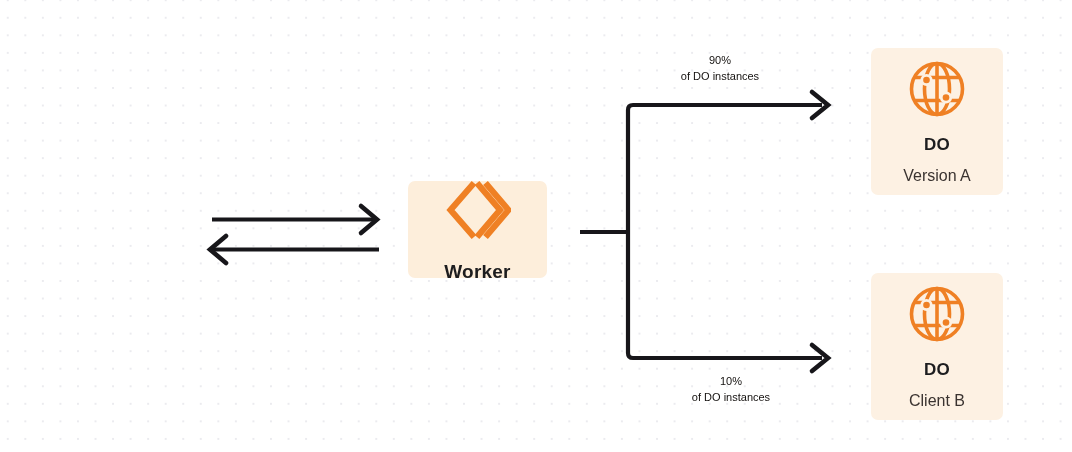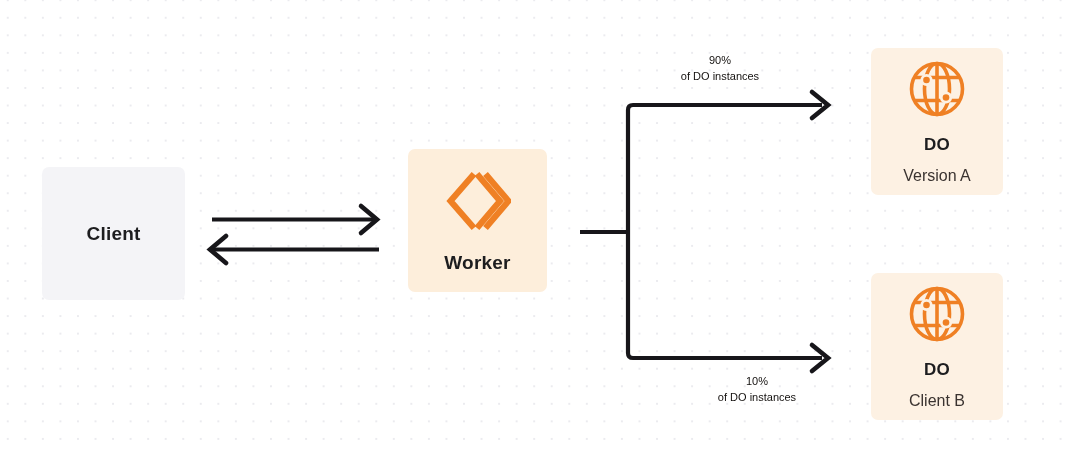--- a/index.html
+++ b/index.html
@@ -53,23 +53,23 @@
   #node-client .node-title {
     font-size: 19px;
     font-weight: bold;
     color: #1d1d1f;
     letter-spacing: 0.2px;
   }
 
   
   #node-worker {
     left: 408px;
-    top: 149px;
+    top: 181px;
     width: 139px;
-    height: 143px;
+    height: 97px;
     background-color: #fdeedb;
   }
   #node-worker .node-icon {
     margin-top: 2px;
     margin-bottom: 16px;
   }
   #node-worker .node-title {
     font-size: 19px;
     font-weight: bold;
     color: #1d1d1f;
@@ -114,21 +114,21 @@
     color: #14110f;
     line-height: 1.45;
     white-space: nowrap;
   }
   #label-branch-top {
     left: 655px;
     top: 53px;
     width: 130px;
   }
   #label-branch-bottom {
-    left: 692px;
+    left: 666px;
     top: 374px;
     width: 130px;
   }
   .edge-label .label-line-2 {
     display: block;
   }
 </style>
 </head>
 <body>
 
@@ -164,23 +164,20 @@
   <div class="edge-label" id="label-branch-top">
     <span>90%</span>
     <span class="label-line-2">of DO instances</span>
   </div>
 
   <div class="edge-label" id="label-branch-bottom">
     <span>10%</span>
     <span class="label-line-2">of DO instances</span>
   </div>
 
-  <div class="node" id="node-client">
-    <span class="node-title">Client</span>
-  </div>
 
   <div class="node" id="node-worker">
     <span class="node-icon">
       <svg width="66" height="62" viewBox="0 0 66 62" xmlns="http://www.w3.org/2000/svg">
 
         <polyline points="29,4 5.5,31 29,58" fill="none" stroke="#ef8024" stroke-width="6.2" stroke-linecap="butt" stroke-linejoin="miter"></polyline>
 
         <polyline points="32,4 55,31 32,58" fill="none" stroke="#ef8024" stroke-width="6.2" stroke-linecap="butt" stroke-linejoin="miter"></polyline>
 
         <polyline points="40.5,4 63.5,31 40.5,58" fill="none" stroke="#ef8024" stroke-width="6.2" stroke-linecap="butt" stroke-linejoin="miter"></polyline>

